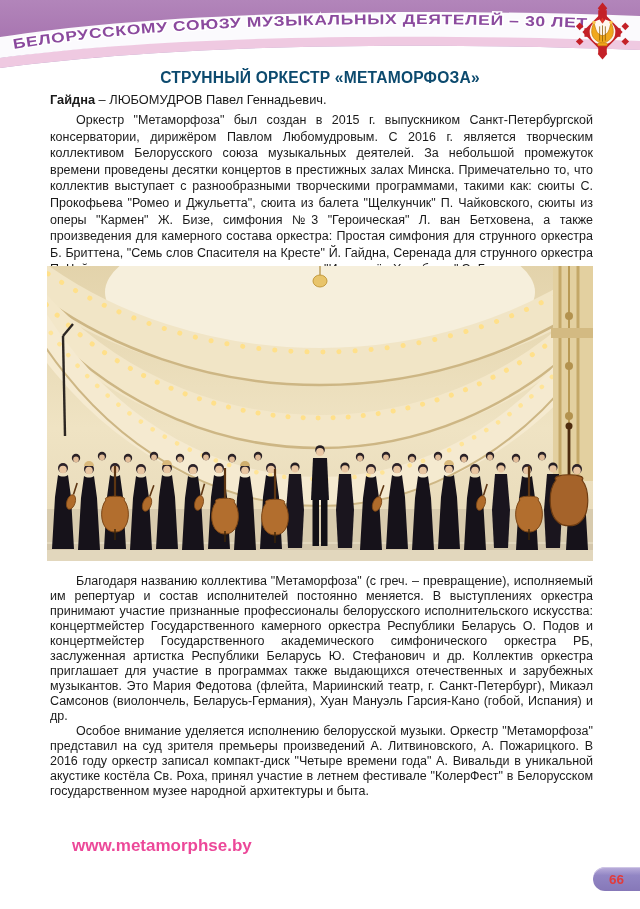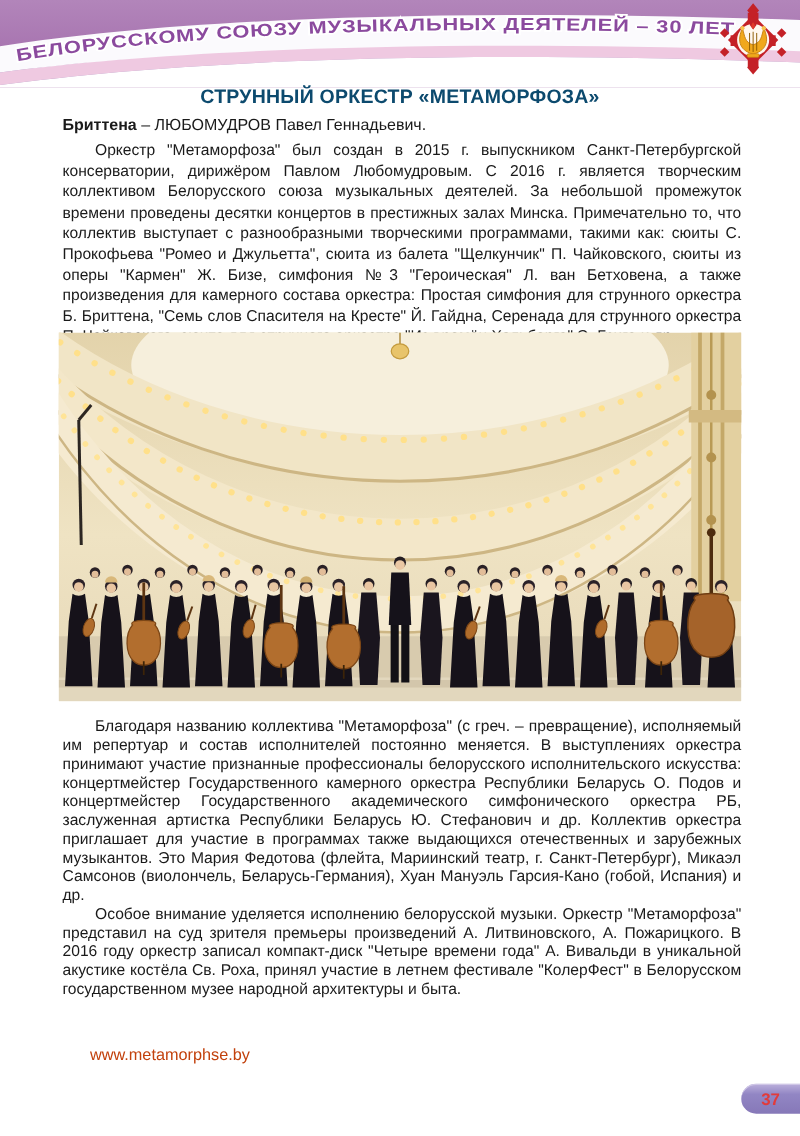--- a/index.html
+++ b/index.html
@@ -29,21 +29,21 @@
     position:absolute;top:574px;left:50px;right:47px;
     font-size:12.5px;line-height:15px;text-align:justify;
   }
   p{margin:0;text-indent:26px;}
   .photo-frame{
     position:absolute;top:266px;left:47px;width:546px;height:295px;
   }
   .photo-frame svg{display:block;}
   .website{
     position:absolute;top:836px;left:72px;
-    font-size:13px;font-weight:normal;color:#c2410c;
+    font-size:17px;font-weight:bold;color:#ec4899;
     text-decoration:none;
   }
   .page-pill{
     position:absolute;right:0;bottom:18px;width:47px;height:24px;
     background:linear-gradient(180deg,#bcb0dc 0%,#9286c4 35%,#8678b8 100%);
     border-radius:13px 0 0 13px;
     display:flex;align-items:center;justify-content:center;
     box-shadow:inset 0 1px 0 #cfc6e6;
   }
   .page-pill span{
@@ -106,21 +106,21 @@
     <rect x="-5" y="9.5" width="10" height="3" rx="1" fill="#f0a81c" stroke="#c77f10" stroke-width="0.6"></rect>
     <circle cx="-9" cy="-12" r="1.8" fill="#f7c44d"></circle>
     <circle cx="9" cy="-12" r="1.8" fill="#f7c44d"></circle>
     <path d="M0,-17 q3,3 0,6 q-3,-3 0,-6 Z" fill="#e03a2a"></path>
   </g>
 </svg>
 
 <div class="title">СТРУННЫЙ ОРКЕСТР «МЕТАМОРФОЗА»</div>
 
 <div class="conductor-line">
-  <b>Бриттена</b><span> – ЛЮБОМУДРОВ Павел Геннадьевич.</span>
+  <b>Гайдна</b><span> – ЛЮБОМУДРОВ Павел Геннадьевич.</span>
 </div>
 
 <div class="para-block-1">
   <p>Оркестр "Метаморфоза"  был создан в 2015 г. выпускником Санкт-Петербургской консерватории, дирижёром Павлом Любомудровым. С 2016 г.  является творческим  коллективом Белорусского союза музыкальных деятелей. За небольшой промежуток времени проведены десятки концертов в  престижных  залах   Минска.  Примечательно  то,  что  коллектив  выступает  с  разнообразными творческими программами, такими как: сюиты С. Прокофьева "Ромео и Джульетта", сюита из балета "Щелкунчик" П. Чайковского, сюиты из оперы "Кармен" Ж. Бизе, симфония №3 "Героическая"  Л. ван Бетховена, а также  произведения для камерного состава оркестра: Простая симфония  для струнного оркестра Б. Бриттена, "Семь слов Спасителя на Кресте" Й. Гайдна, Серенада для струнного оркестра П. Чайковского, сюита для струнного оркестра "Из времён Хольберга" Э. Грига и др.</p>
 </div>
 
 <div class="photo-frame">
   <svg width="546" height="295" viewBox="0 0 546 295">
     <defs>
       <linearGradient id="hallGrad" x1="0" y1="0" x2="0" y2="1">
@@ -271,14 +271,14 @@
 </div>
 
 <div class="para-block-2">
   <p>Благодаря названию коллектива "Метаморфоза" (с греч. – превращение), исполняемый им репертуар и состав исполнителей постоянно меняется. В выступлениях оркестра принимают участие признанные профессионалы белорусского исполнительского искусства: концертмейстер Государственного камерного оркестра Республики Беларусь О. Подов и концертмейстер Государственного академического симфонического оркестра РБ, заслуженная артистка Республики Беларусь Ю. Стефанович и др. Коллектив оркестра приглашает для участие в программах также выдающихся отечественных и зарубежных музыкантов. Это Мария Федотова (флейта, Мариинский театр, г. Санкт-Петербург), Микаэл Самсонов (виолончель, Беларусь-Германия), Хуан Мануэль Гарсия-Кано (гобой, Испания) и др.</p>
   <p>Особое внимание уделяется исполнению белорусской музыки. Оркестр "Метаморфоза" представил на суд зрителя премьеры произведений А. Литвиновского, А. Пожарицкого. В 2016 году оркестр записал компакт-диск "Четыре времени года" А. Вивальди в уникальной акустике костёла Св. Роха, принял участие в летнем фестивале "КолерФест" в Белорусском государственном музее народной архитектуры и быта.</p>
 </div>
 
 <a class="website" href="#">www.metamorphse.by</a>
 
 <div class="page-pill">
-  <span>37</span>
+  <span>66</span>
 </div>
 
 </body></html>

